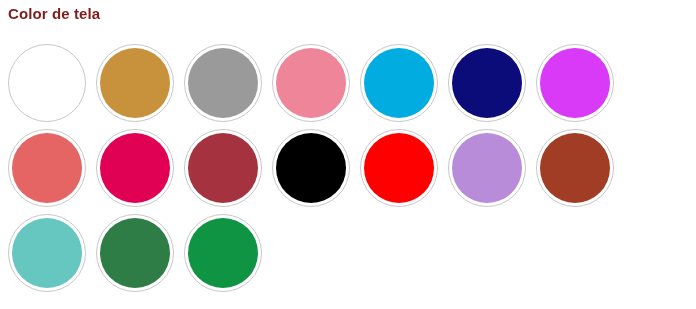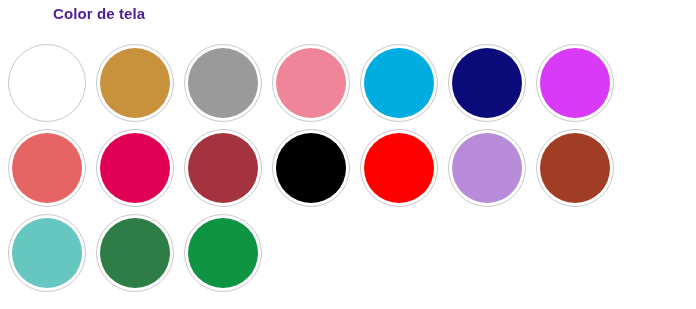--- a/index.html
+++ b/index.html
@@ -63,21 +63,21 @@
   }
   .swatch-fill.is-white {
     background: #ffffff;
   }
 </style>
 </head>
 <body style="background: rgb(255, 255, 255);">
 
 <div class="widget">
 
-  <div class="widget-title" style="color: #4c1d95; margin-left: 45px;">Color de tela</div>
+  <div class="widget-title" style="color: #7f1d1d;">Color de tela</div>
 
   <div class="swatch-grid">
       <div class="swatch" title="blanco" style="border-color: rgb(200, 200, 200);">
         <div class="swatch-fill is-white" style="background: rgb(255, 255, 255);"></div>
       </div>
       <div class="swatch" title="mostaza" style="border-color: rgb(200, 200, 200);">
         <div class="swatch-fill" style="background: rgb(200, 145, 60);"></div>
       </div>
       <div class="swatch" title="gris" style="border-color: rgb(200, 200, 200);">
         <div class="swatch-fill" style="background: rgb(154, 154, 154);"></div>

